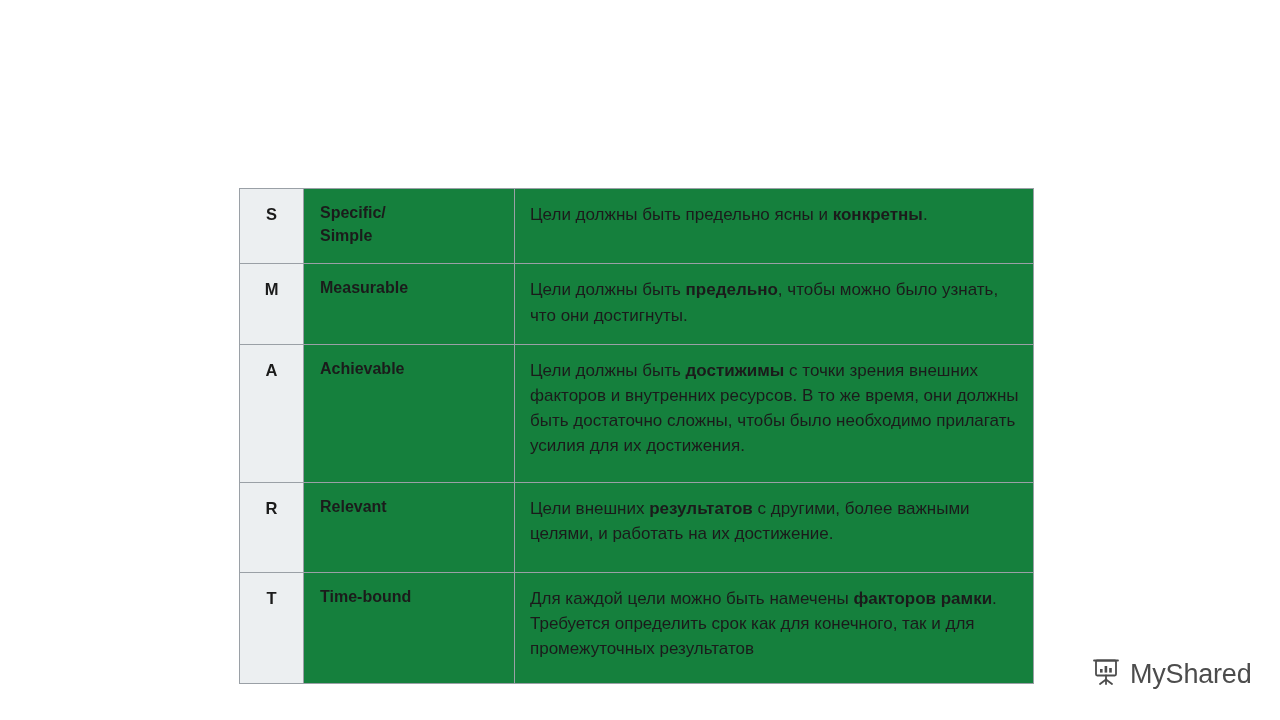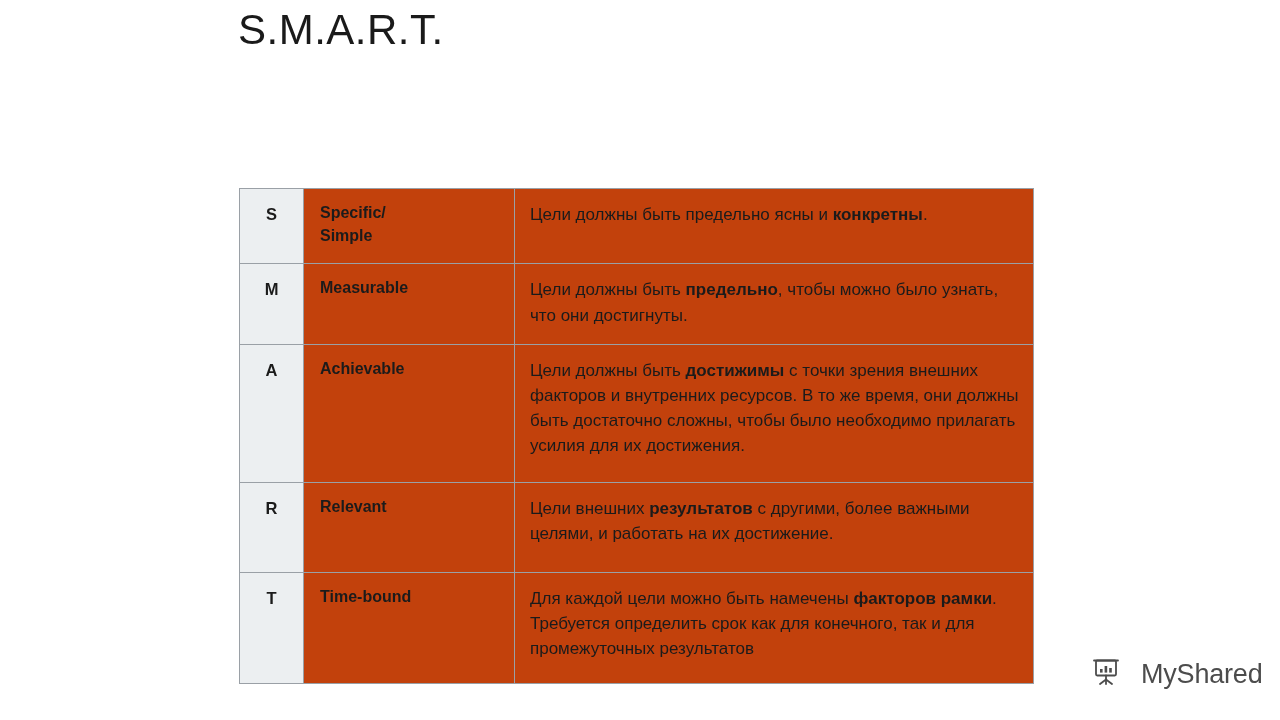--- a/index.html
+++ b/index.html
@@ -50,21 +50,21 @@
     left: 239px;
     top: 188px;
     width: 793px;
     border-collapse: collapse;
     table-layout: fixed;
   }
   #smart-table td {
     border: 1px solid #9aa0a6;
     vertical-align: top;
     padding: 0;
-    background: #c2410c;
+    background: #15803d;
   }
   .col-letter {
     width: 63px;
     background: #eceff1 !important;
     text-align: center;
   }
   .col-term   { width: 210px; }
   .col-desc   { width: 518px; }
 
   .cell-inner {
@@ -103,36 +103,35 @@
   tr[data-row="r"] td { height: 88px; }
   tr[data-row="t"] td { height: 110px; }
 
   
   #watermark {
     position: absolute;
     left: 1092px;
     top: 657px;
     display: flex;
     align-items: center;
-    gap: 19px;
+    gap: 8px;
   }
   #watermark-text {
     font-family: "Liberation Sans", sans-serif;
     font-size: 27px;
     color: #4c4c4c;
     letter-spacing: -0.2px;
     line-height: 1;
   }
   .wm-icon { display: block; }
 </style>
 </head>
 <body>
 
 <div id="title-block">
-  <div id="title-main">S.M.A.R.T.</div>
 </div>
 
 <table id="smart-table">
   <tbody>
 
     <tr data-row="s">
       <td class="col-letter">
         <div class="cell-inner">S</div>
       </td>
       <td class="col-term">

